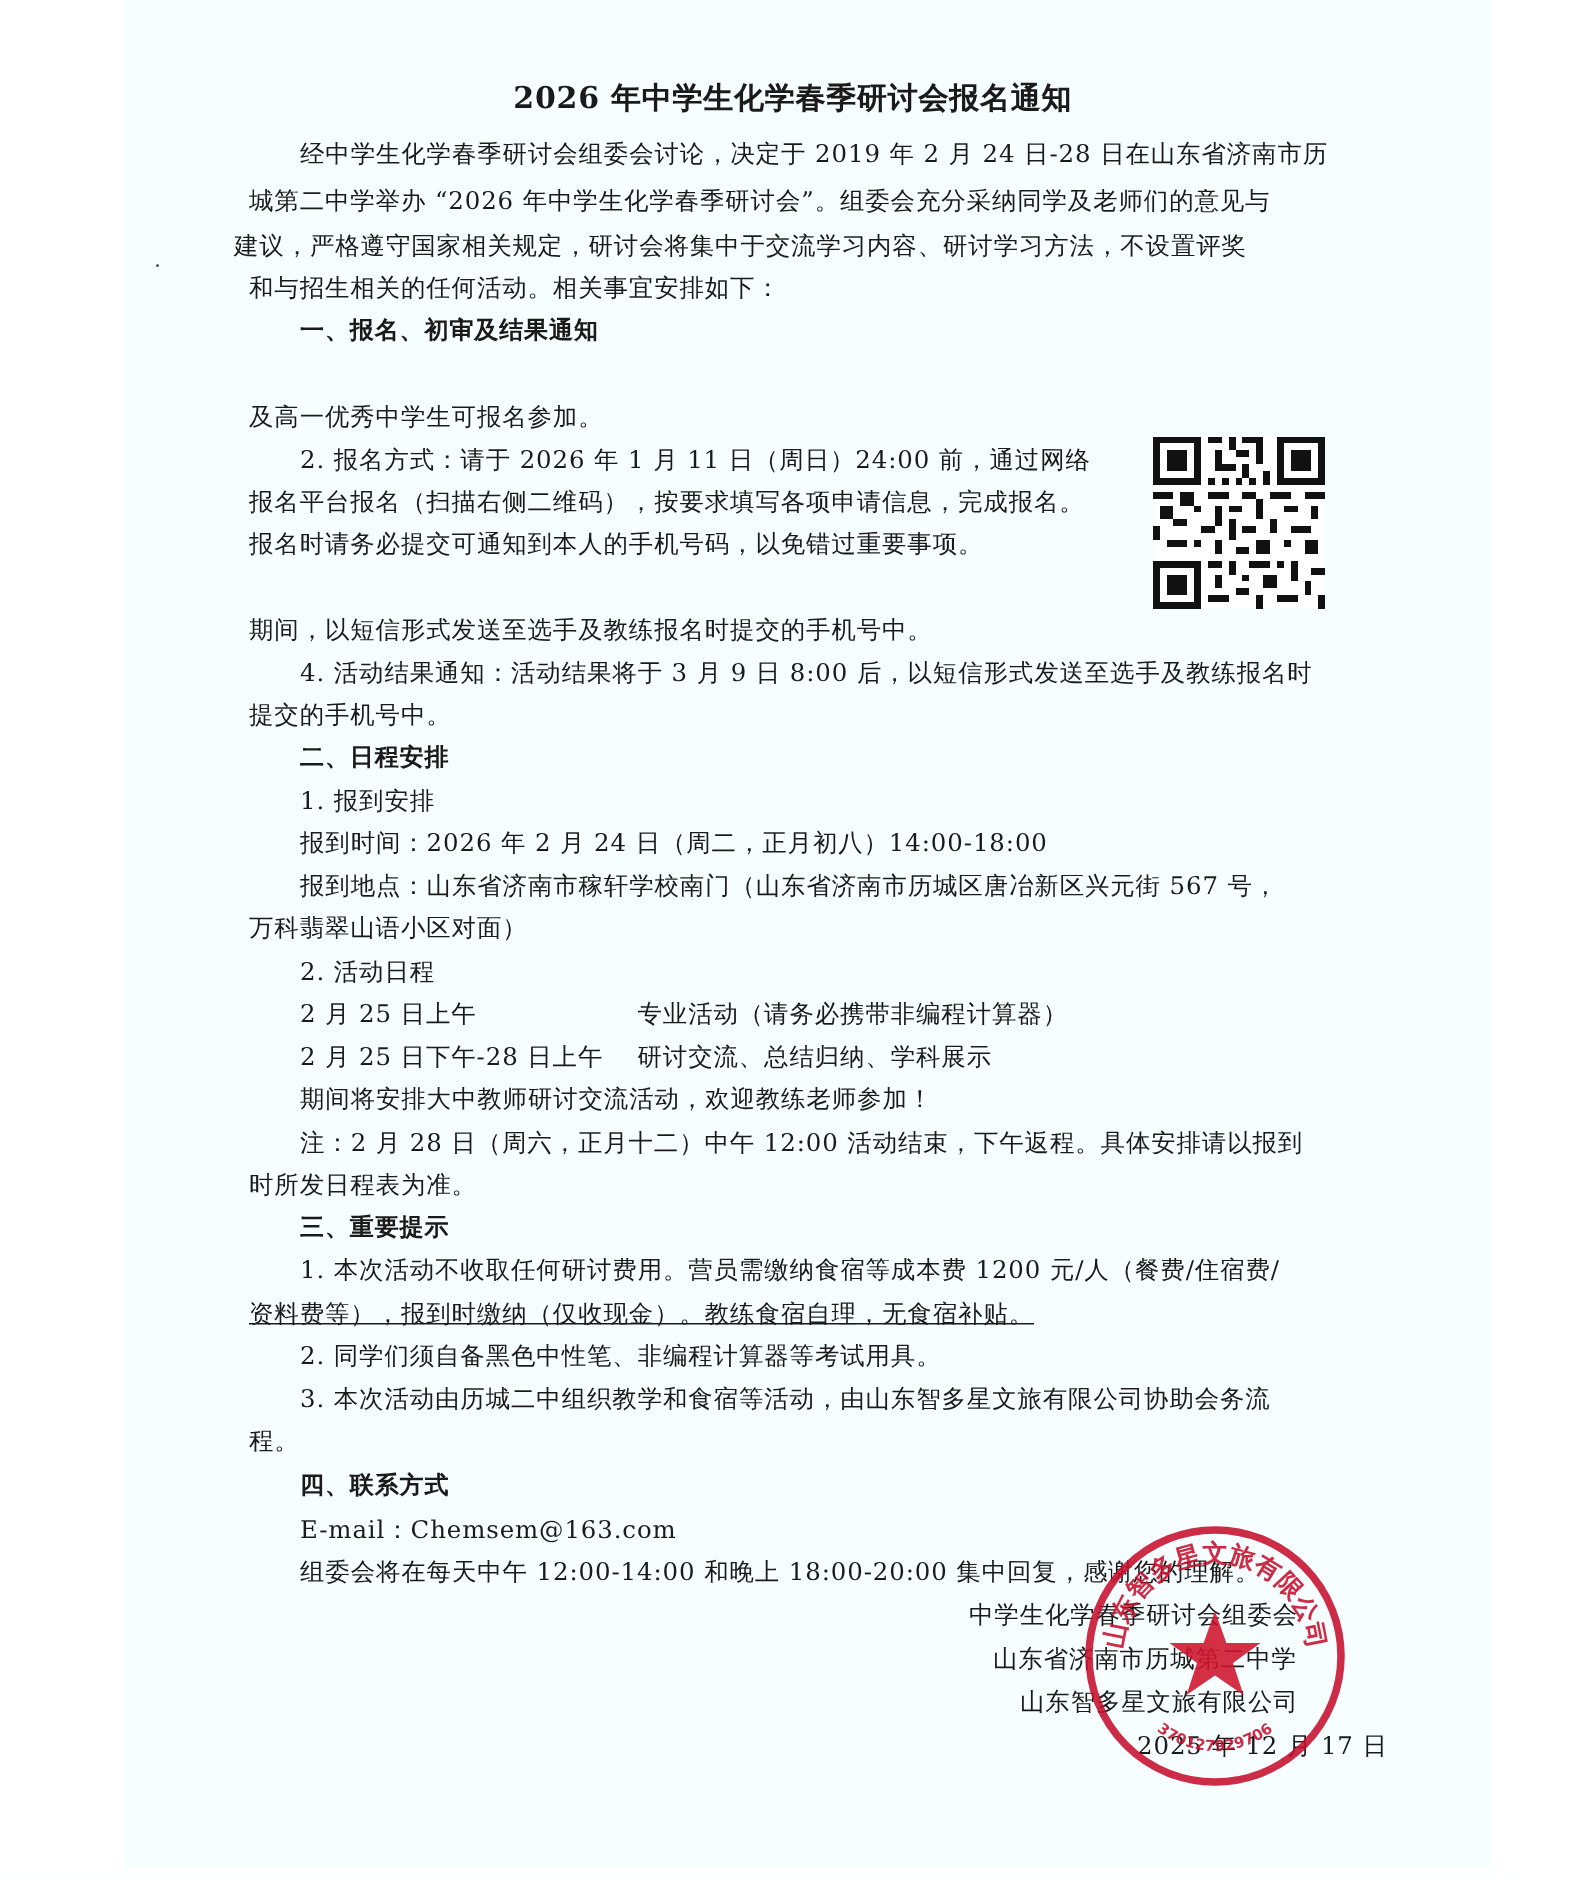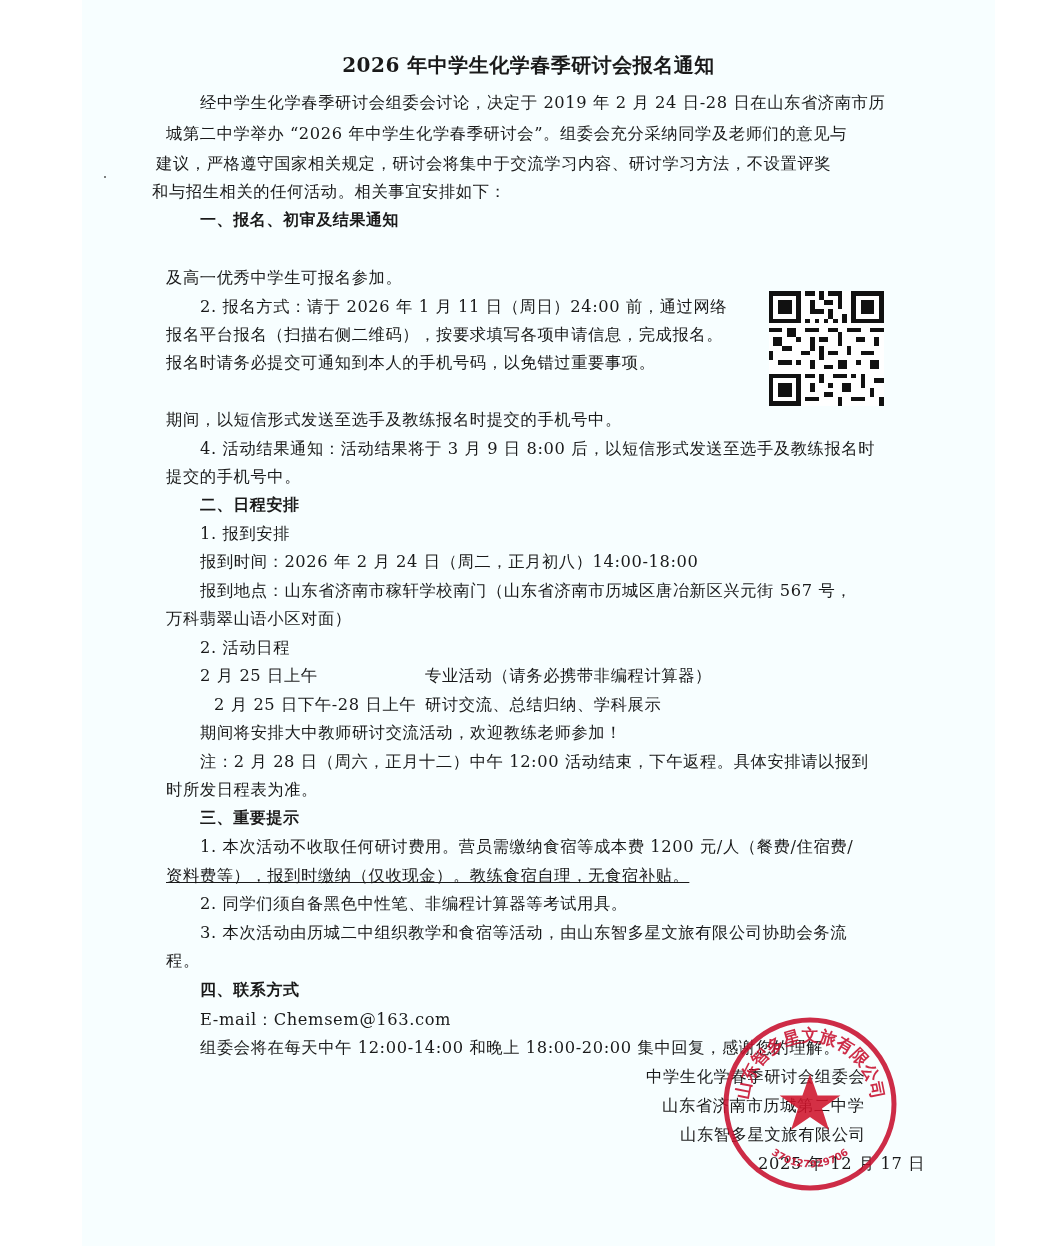--- a/index.html
+++ b/index.html
@@ -34,21 +34,21 @@
 
 <div class="paper"></div>
 <div class="dot" style="left:104px;top:176px;"></div>
 
 <div class="doc">
   <div class="title">2026 年中学生化学春季研讨会报名通知</div>
 
   <div class="line" style="left:200px;top:92px;">经中学生化学春季研讨会组委会讨论，决定于 2019 年 2 月 24 日-28 日在山东省济南市历</div>
   <div class="line" style="left:166px;top:123px;">城第二中学举办 “2026 年中学生化学春季研讨会”。组委会充分采纳同学及老师们的意见与</div>
   <div class="line" style="left:156px;top:153px;">建议，严格遵守国家相关规定，研讨会将集中于交流学习内容、研讨学习方法，不设置评奖</div>
-  <div class="line" style="left:152px;top:181px;">和与招生相关的任何活动。相关事宜安排如下：</div>
+  <div class="line" style="left:166px;top:181px;">和与招生相关的任何活动。相关事宜安排如下：</div>
 
   <div class="line h" style="left:200px;top:210px;font-family:Liberation Mono, monospace;">一、报名、初审及结果通知</div>
   <div class="line" style="left:166px;top:267px;">及高一优秀中学生可报名参加。</div>
   <div class="line" style="left:200px;top:296px;">2. 报名方式：请于 2026 年 1 月 11 日（周日）24:00 前，通过网络</div>
   <div class="line" style="left:166px;top:324px;">报名平台报名（扫描右侧二维码），按要求填写各项申请信息，完成报名。</div>
   <div class="line" style="left:166px;top:352px;">报名时请务必提交可通知到本人的手机号码，以免错过重要事项。</div>
   <div class="line" style="left:166px;top:409px;">期间，以短信形式发送至选手及教练报名时提交的手机号中。</div>
   <div class="line" style="left:200px;top:438px;">4. 活动结果通知：活动结果将于 3 月 9 日 8:00 后，以短信形式发送至选手及教练报名时</div>
   <div class="line" style="left:166px;top:466px;">提交的手机号中。</div>
 
@@ -120,21 +120,21 @@
 
   <div class="line h" style="left:200px;top:495px;">二、日程安排</div>
   <div class="line" style="left:200px;top:523px;">1. 报到安排</div>
   <div class="line" style="left:200px;top:551px;">报到时间：2026 年 2 月 24 日（周二，正月初八）14:00-18:00</div>
   <div class="line" style="left:200px;top:580px;">报到地点：山东省济南市稼轩学校南门（山东省济南市历城区唐冶新区兴元街 567 号，</div>
   <div class="line" style="left:166px;top:608px;">万科翡翠山语小区对面）</div>
   <div class="line" style="left:200px;top:637px;">2. 活动日程</div>
 
   <div class="line" style="left:200px;top:665px;">2 月 25 日上午</div>
   <div class="line" style="left:425px;top:665px;">专业活动（请务必携带非编程计算器）</div>
-  <div class="line" style="left:200px;top:694px;margin-left:14px;">2 月 25 日下午-28 日上午</div>
+  <div class="line" style="left:200px;top:694px;">2 月 25 日下午-28 日上午</div>
   <div class="line" style="left:425px;top:694px;">研讨交流、总结归纳、学科展示</div>
 
   <div class="line" style="left:200px;top:722px;">期间将安排大中教师研讨交流活动，欢迎教练老师参加！</div>
   <div class="line" style="left:200px;top:751px;">注：2 月 28 日（周六，正月十二）中午 12:00 活动结束，下午返程。具体安排请以报到</div>
   <div class="line" style="left:166px;top:779px;">时所发日程表为准。</div>
 
   <div class="line h" style="left:200px;top:808px;">三、重要提示</div>
   <div class="line" style="left:200px;top:836px;">1. 本次活动不收取任何研讨费用。营员需缴纳食宿等成本费 1200 元/人（餐费/住宿费/</div>
   <div class="line" style="left:166px;top:865px;text-decoration:underline;">资料费等），报到时缴纳（仅收现金）。教练食宿自理，无食宿补贴。</div>
   <div class="line" style="left:200px;top:893px;">2. 同学们须自备黑色中性笔、非编程计算器等考试用具。</div>

